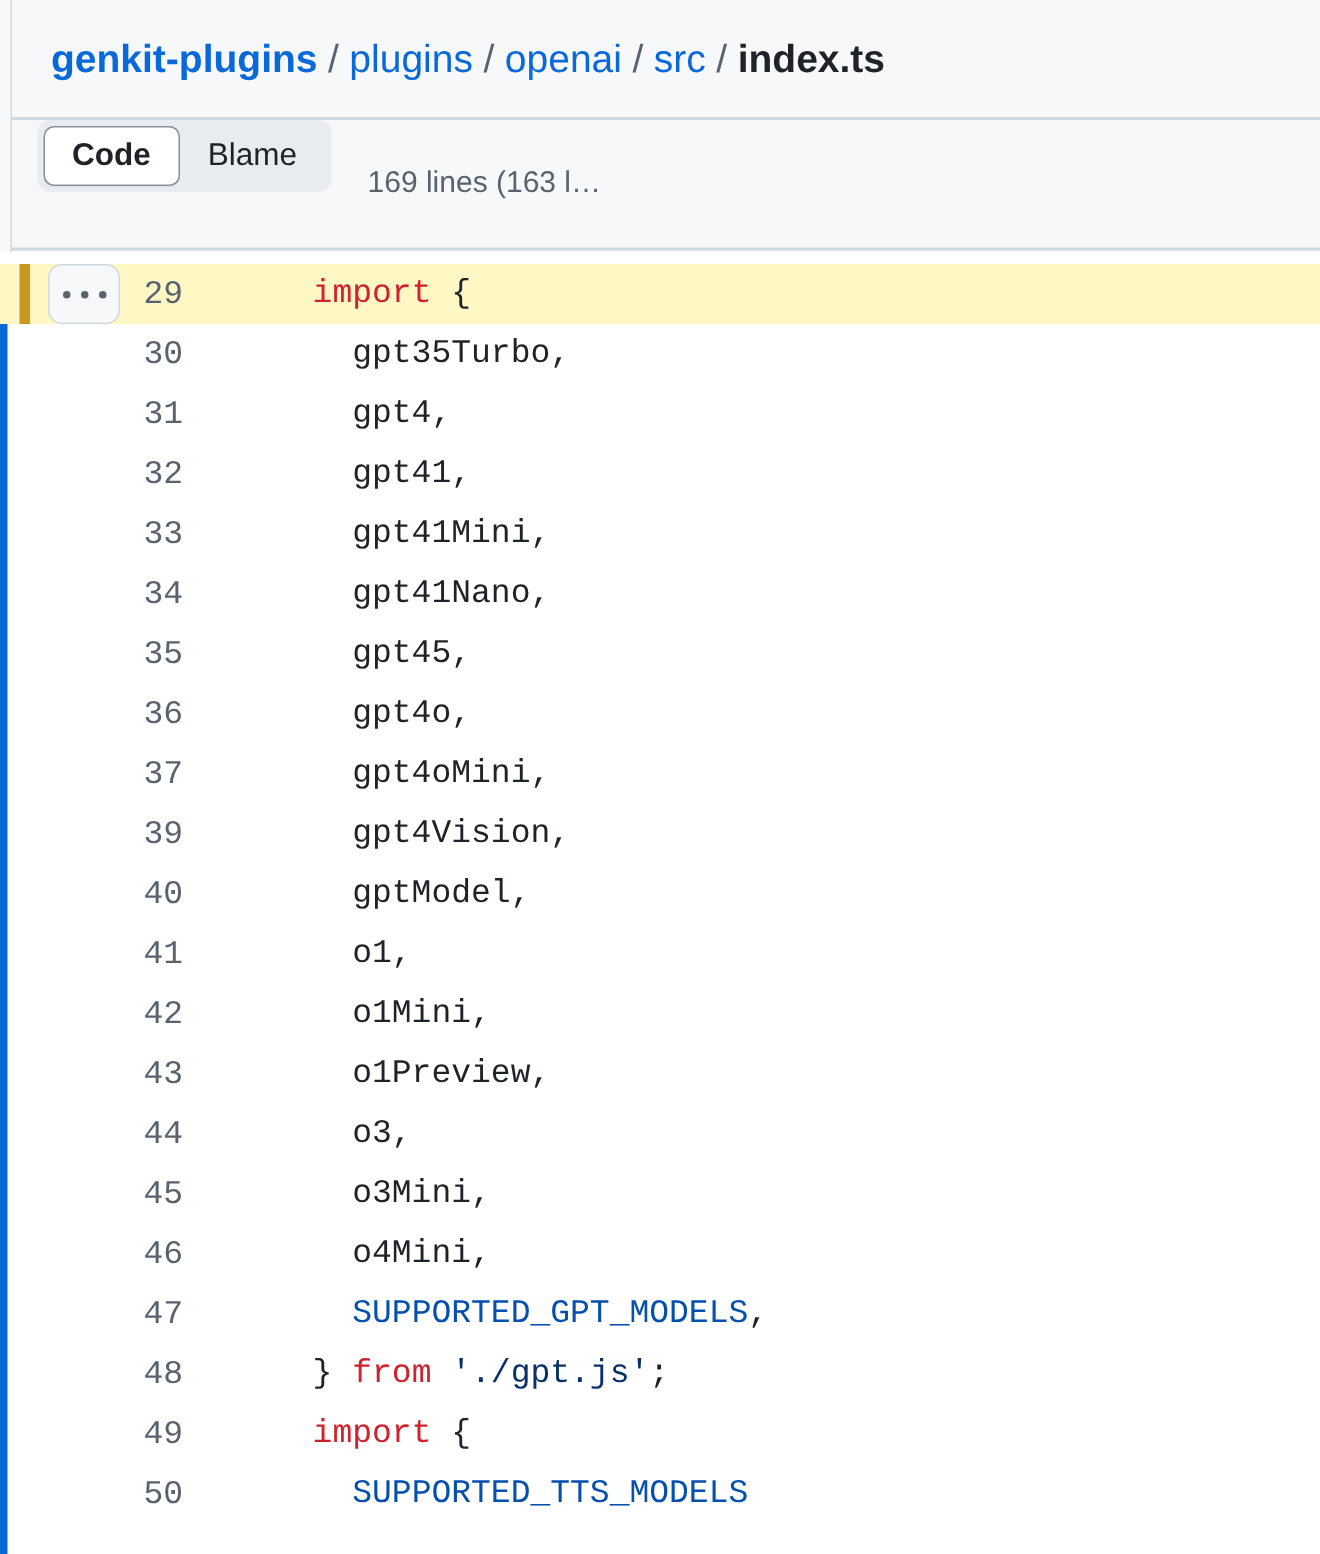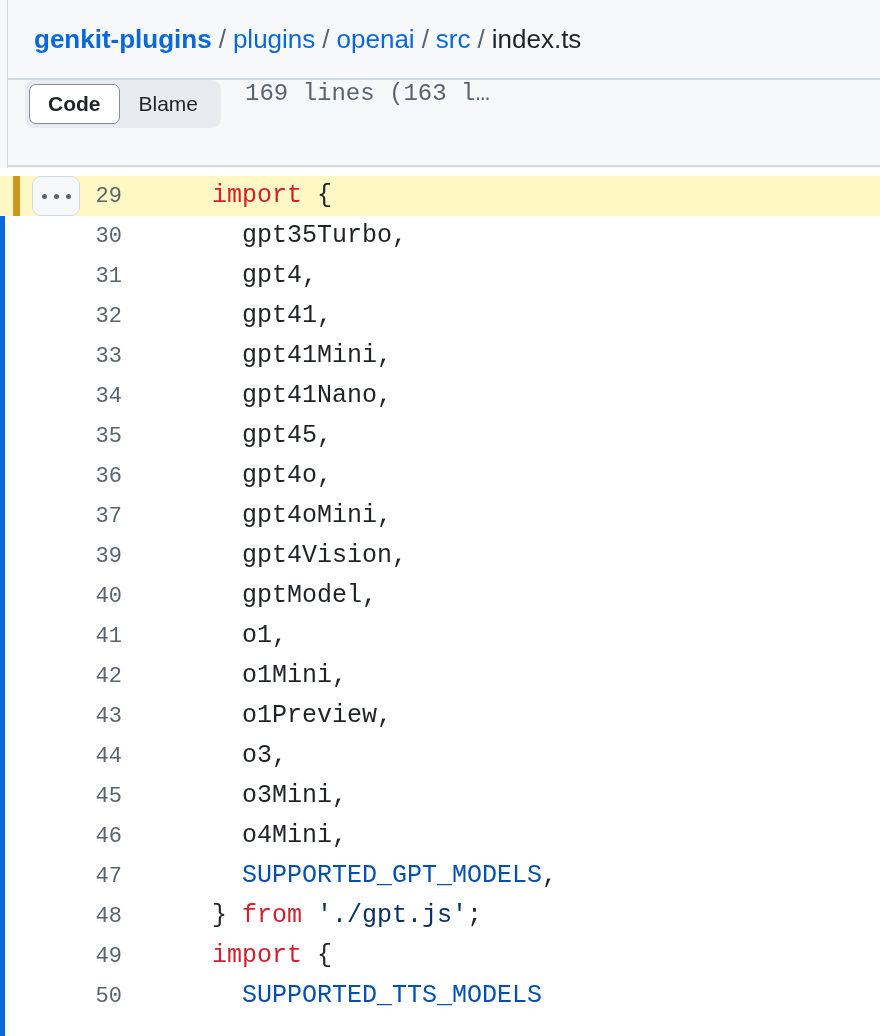--- a/index.html
+++ b/index.html
@@ -74,21 +74,21 @@
   .crumb-link.root {
     font-weight: 700;
   }
   .crumb-sep {
     color: #59636e;
     margin: 0 7px;
     font-weight: 300;
   }
   .crumb-current {
     color: #1f2328;
-    font-weight: 400;
+    font-weight: 700;
   }
 
   
   .toolbar-row {
     position: absolute;
     left: 8px;
     top: 80px;
     right: 0;
     height: 87px;
     border-bottom: 2px solid #d1d9e0;
@@ -122,25 +122,26 @@
     font-family: "Liberation Sans", sans-serif;
   }
   .seg-btn.active {
     background: #ffffff;
     border: 1px solid #868f99;
     font-weight: 700;
     box-shadow: 0 1px 0 rgba(31,35,40,0.04);
   }
   .line-count {
     margin-left: 24px;
-    font-family: Liberation Mono, monospace;
-    font-size: 24px;
+    font-family: Liberation Sans, sans-serif;
+    font-size: 20px;
     color: #59636e;
     white-space: nowrap;
     overflow: hidden;
+    margin-top: 31px;
   }
 
   
   .code-body {
     position: absolute;
     left: 0;
     top: 168px;
     width: 880px;
     height: 868px;
     background: #ffffff;
@@ -195,21 +196,21 @@
     font-family: "Liberation Mono", monospace;
     font-size: 22px;
     color: #59636e;
     user-select: none;
     white-space: nowrap;
   }
   .code-cell {
     padding: 0 0 0 46px;
     vertical-align: middle;
     font-family: "Liberation Mono", monospace;
-    font-size: 25px;
+    font-size: 22px;
     line-height: 40px;
     color: #1f2328;
     white-space: pre;
   }
 
   
   .tok-keyword { color: #cf222e; }
   .tok-const   { color: #0550ae; text-align: center; }
   .tok-string  { color: #0a3069; }
   .tok-plain   { color: #1f2328; }

